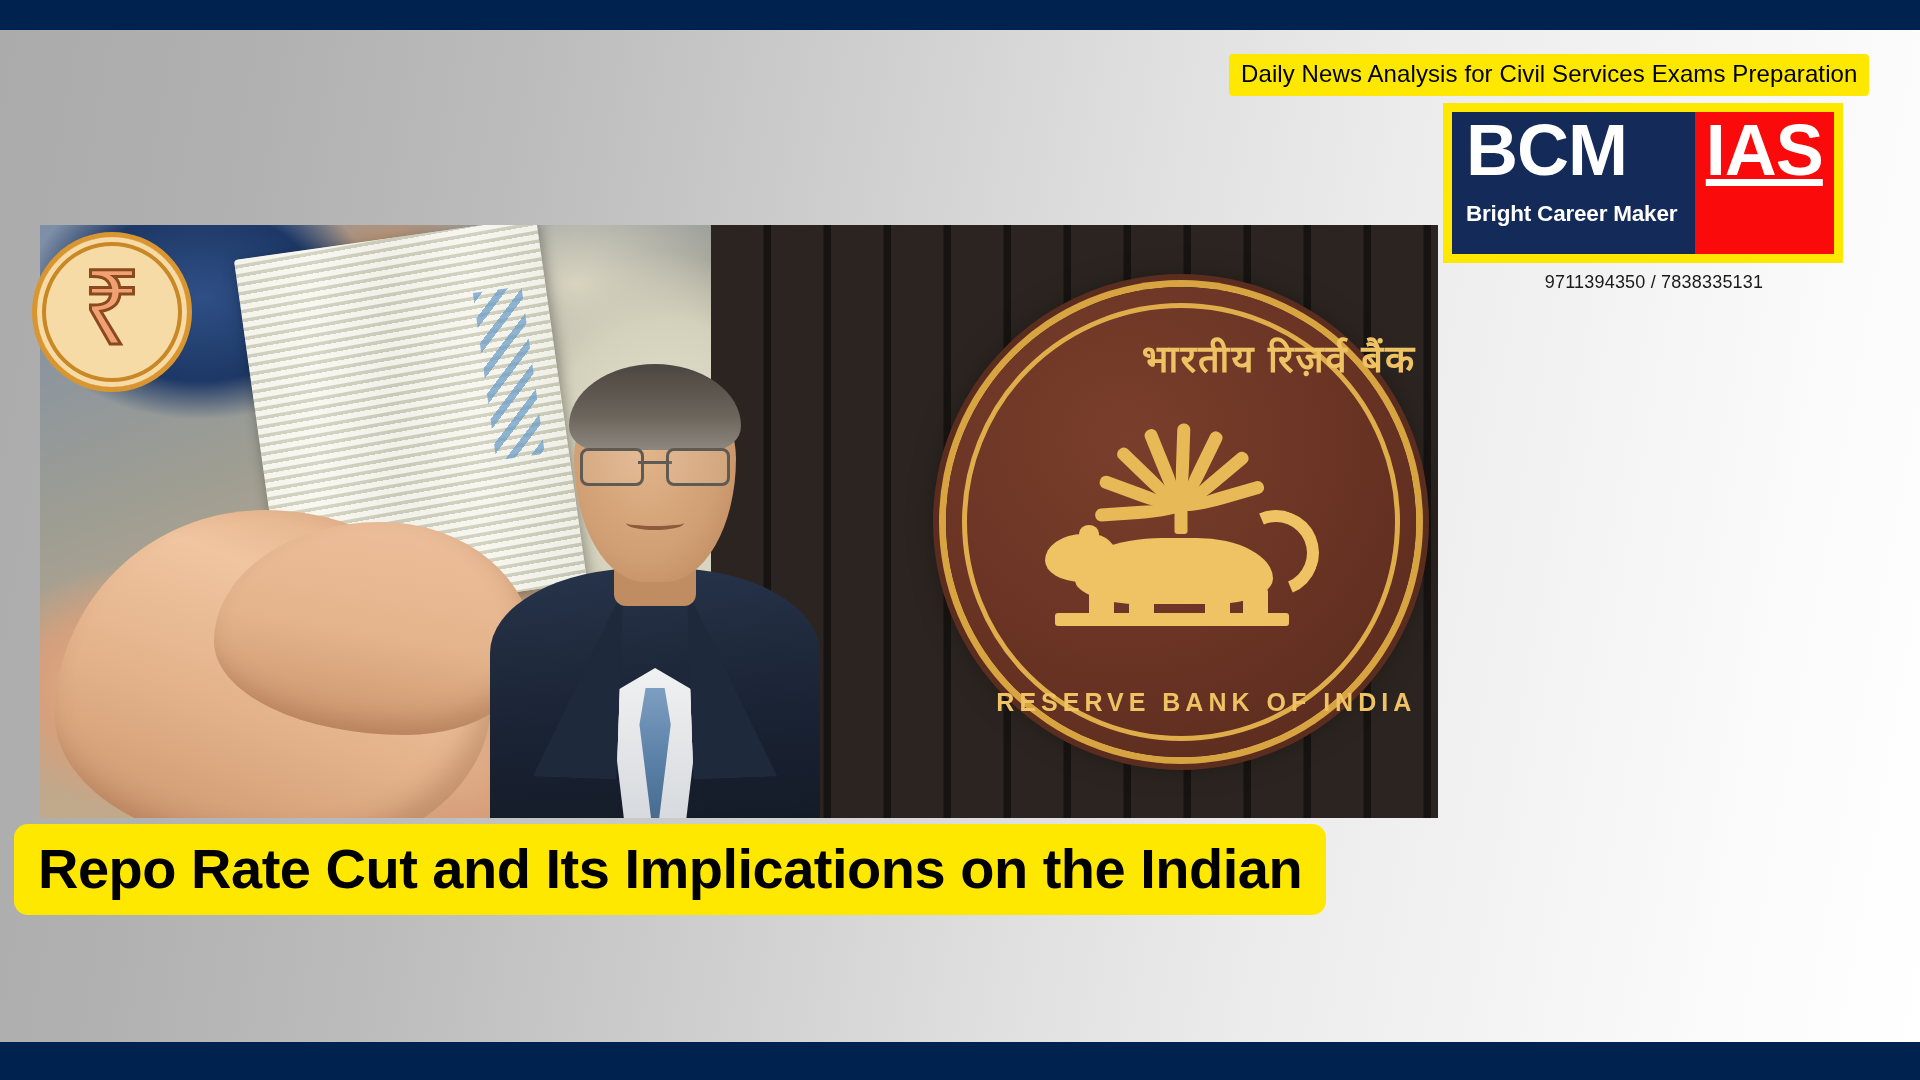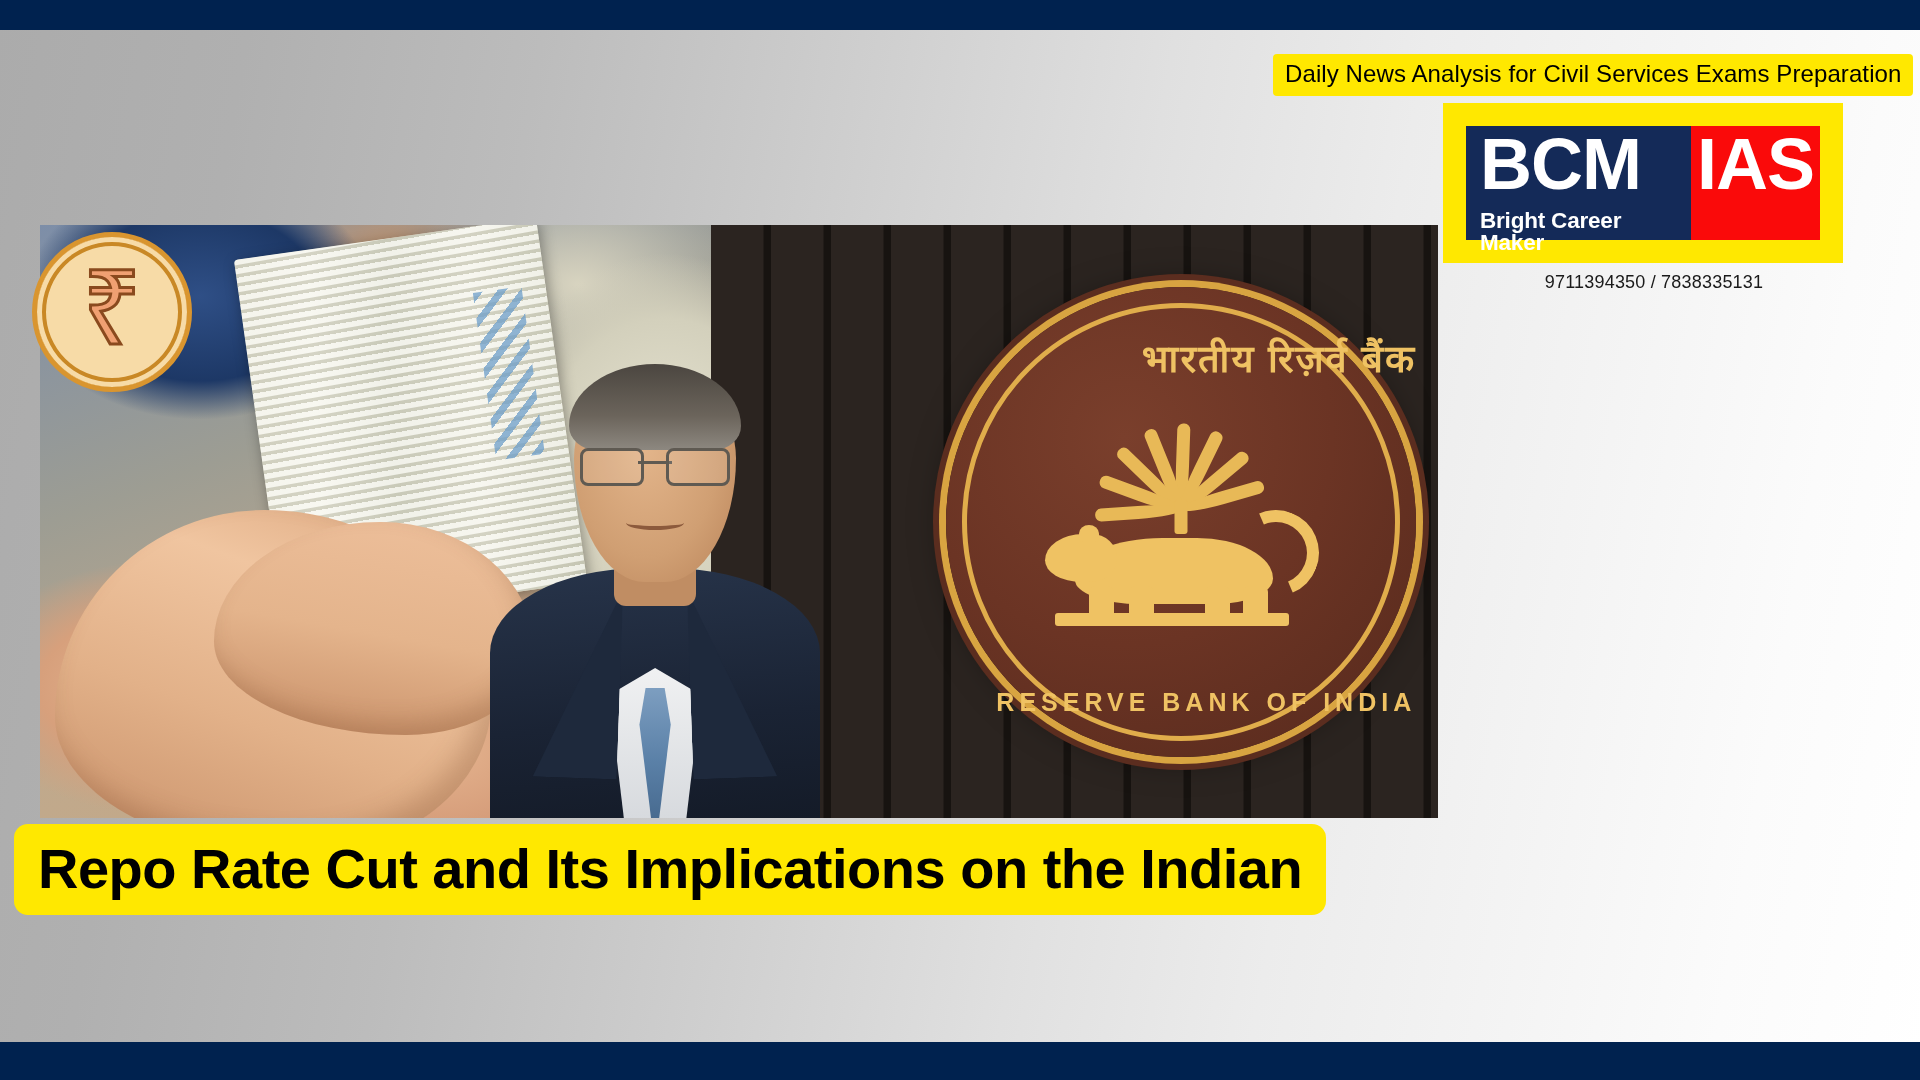--- a/index.html
+++ b/index.html
@@ -51,32 +51,31 @@
     left: 1229px;
     top: 54px;
     background: #ffe800;
     color: #000000;
     font-size: 24px;
     line-height: 1;
     padding: 8px 12px 10px 12px;
     border-radius: 4px;
     white-space: nowrap;
     letter-spacing: 0.1px;
-    margin-left: 44px;
   }
 
   
   .logo {
     position: absolute;
     left: 1443px;
     top: 103px;
     width: 400px;
     height: 160px;
     background: #ffe800;
-    padding: 23px;
+    padding: 9px;
     box-sizing: border-box;
   }
   .logo-inner {
     width: 100%;
     height: 100%;
     display: flex;
   }
   .logo-left {
     position: relative;
     flex: 0 0 63.5%;
@@ -92,38 +91,39 @@
     font-size: 72px;
     font-weight: bold;
     line-height: 0.97;
     letter-spacing: -1px;
   }
   .logo-tag {
     color: #ffffff;
     font-size: 22.5px;
     font-weight: bold;
     line-height: 1;
-    margin-top: 10px;
+    margin-top: 17px;
     letter-spacing: -0.2px;
   }
   .logo-right {
     flex: 1 1 auto;
     background: #fa0a0a;
     display: flex;
     align-items: flex-start;
     justify-content: center;
     padding-top: 4px;
     box-sizing: border-box;
   }
   .logo-ias {
     color: #ffffff;
     font-size: 72px;
     font-weight: bold;
     line-height: 0.97;
     letter-spacing: -1px;
+    text-decoration: underline;
   }
 
   .phones {
     position: absolute;
     left: 1443px;
     top: 272px;
     width: 422px;
     text-align: center;
     font-size: 18px;
     color: #1a1a1a;

